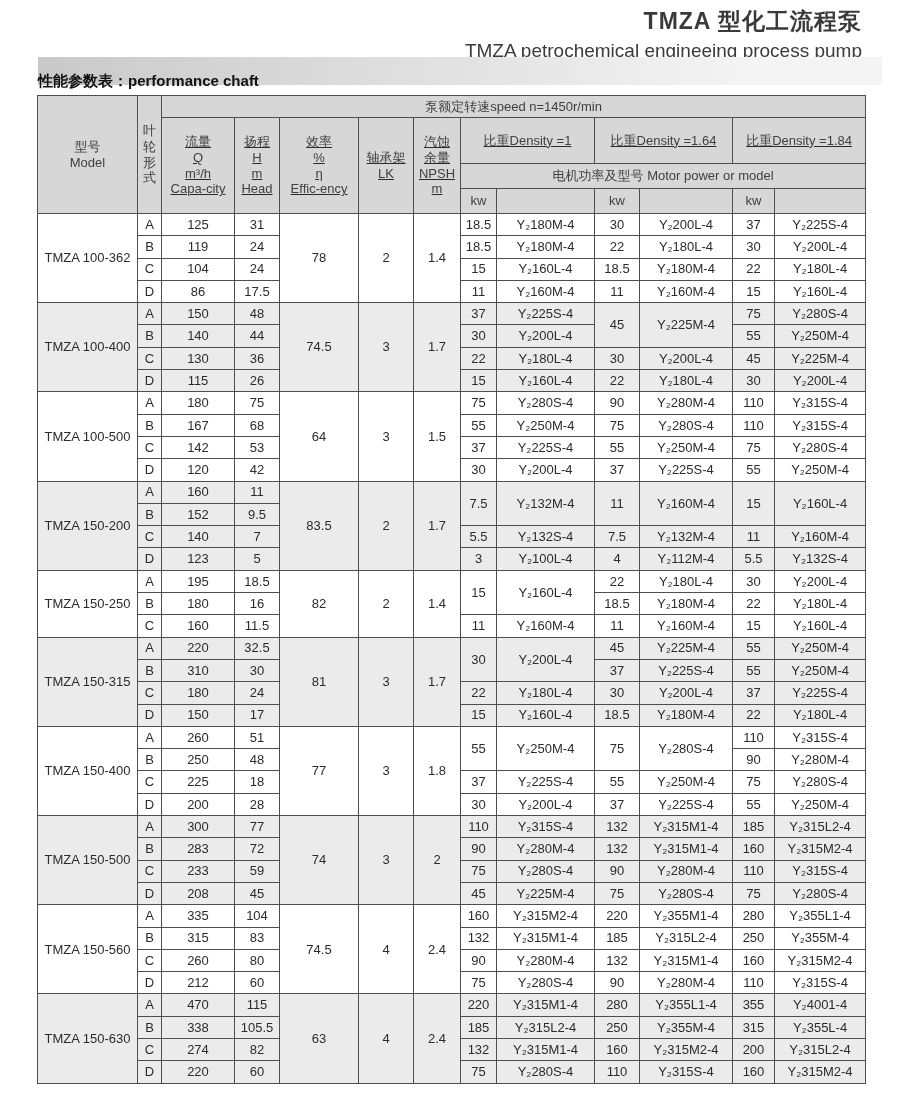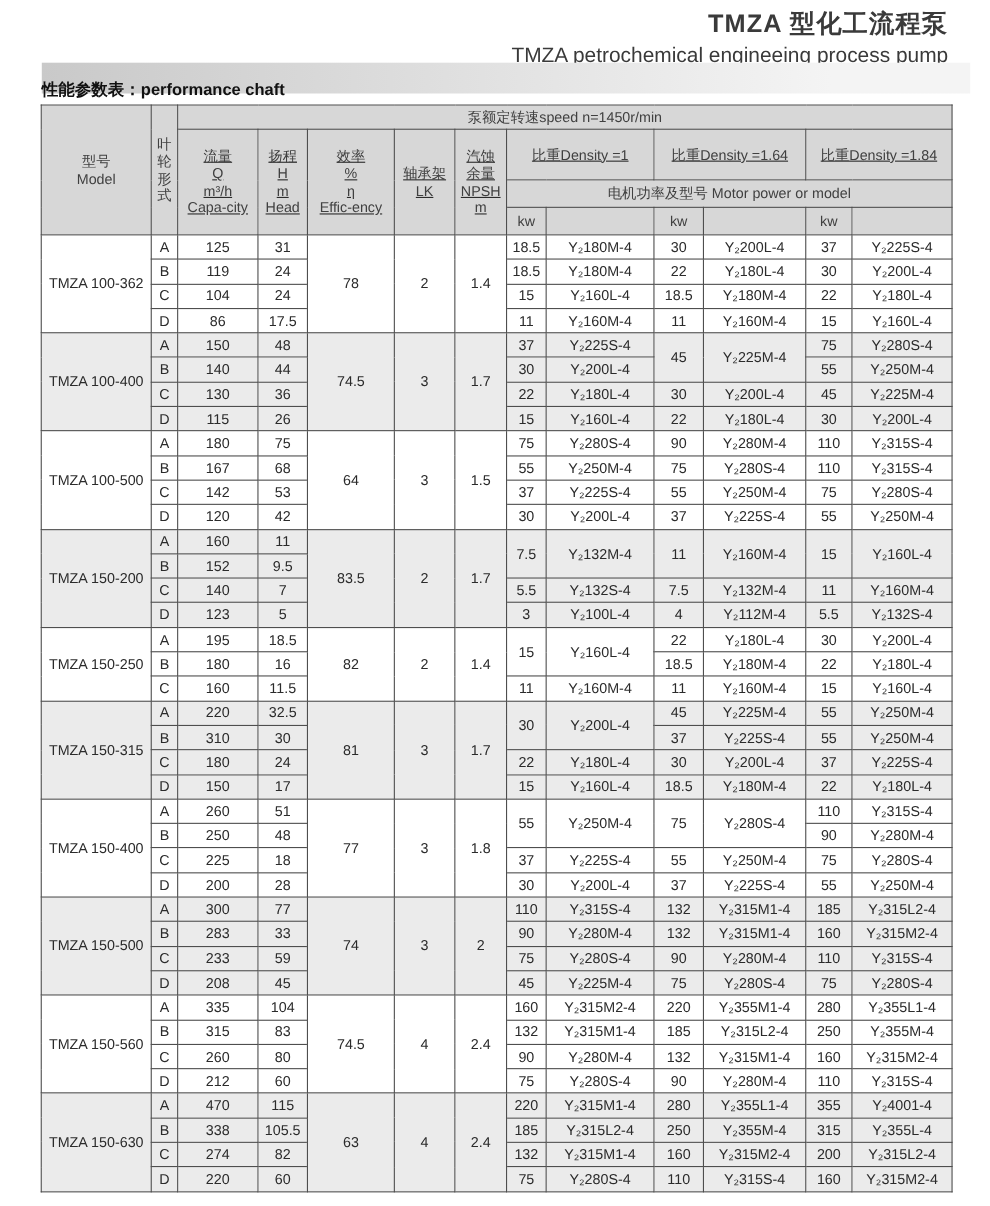--- a/index.html
+++ b/index.html
@@ -435,21 +435,21 @@
         <td>110</td>
         <td>Y₂315S-4</td>
         <td>132</td>
         <td>Y₂315M1-4</td>
         <td>185</td>
         <td>Y₂315L2-4</td>
       </tr>
       <tr class="data-row shade">
         <td>B</td>
         <td>283</td>
-        <td>33</td>
+        <td>72</td>
         <td>90</td>
         <td>Y₂280M-4</td>
         <td>132</td>
         <td>Y₂315M1-4</td>
         <td>160</td>
         <td>Y₂315M2-4</td>
       </tr>
       <tr class="data-row shade">
         <td>C</td>
         <td>233</td>

